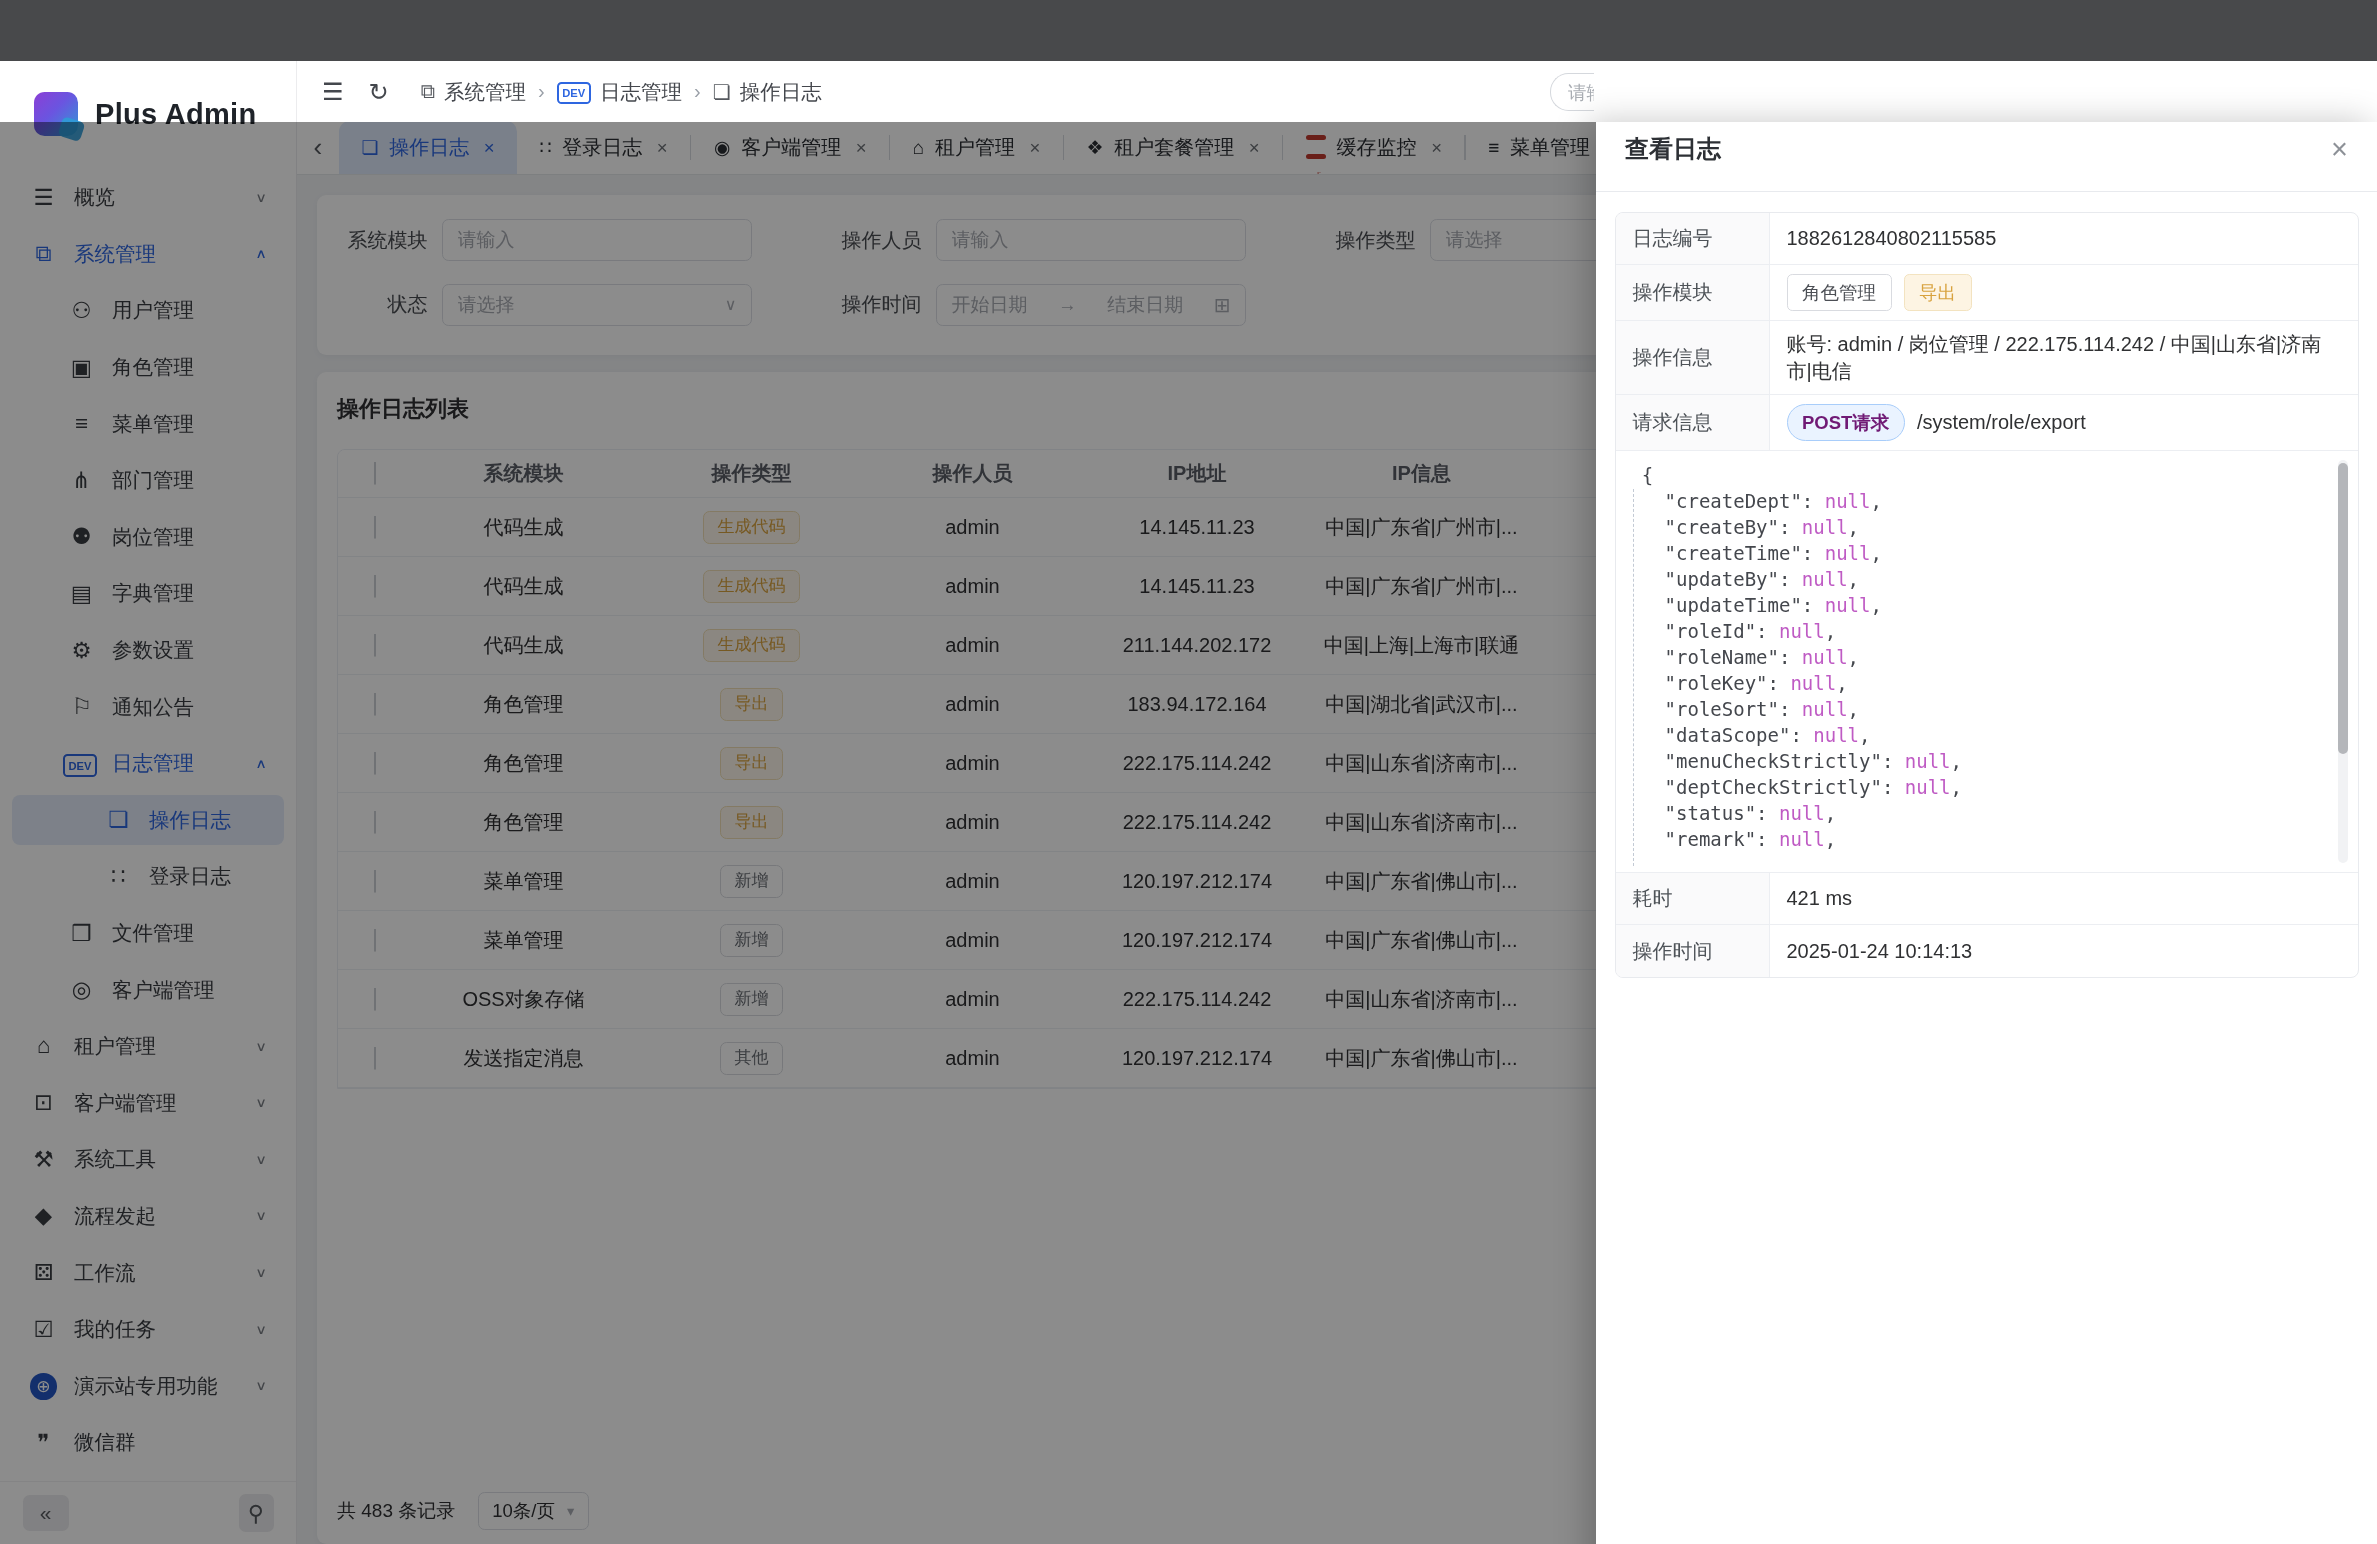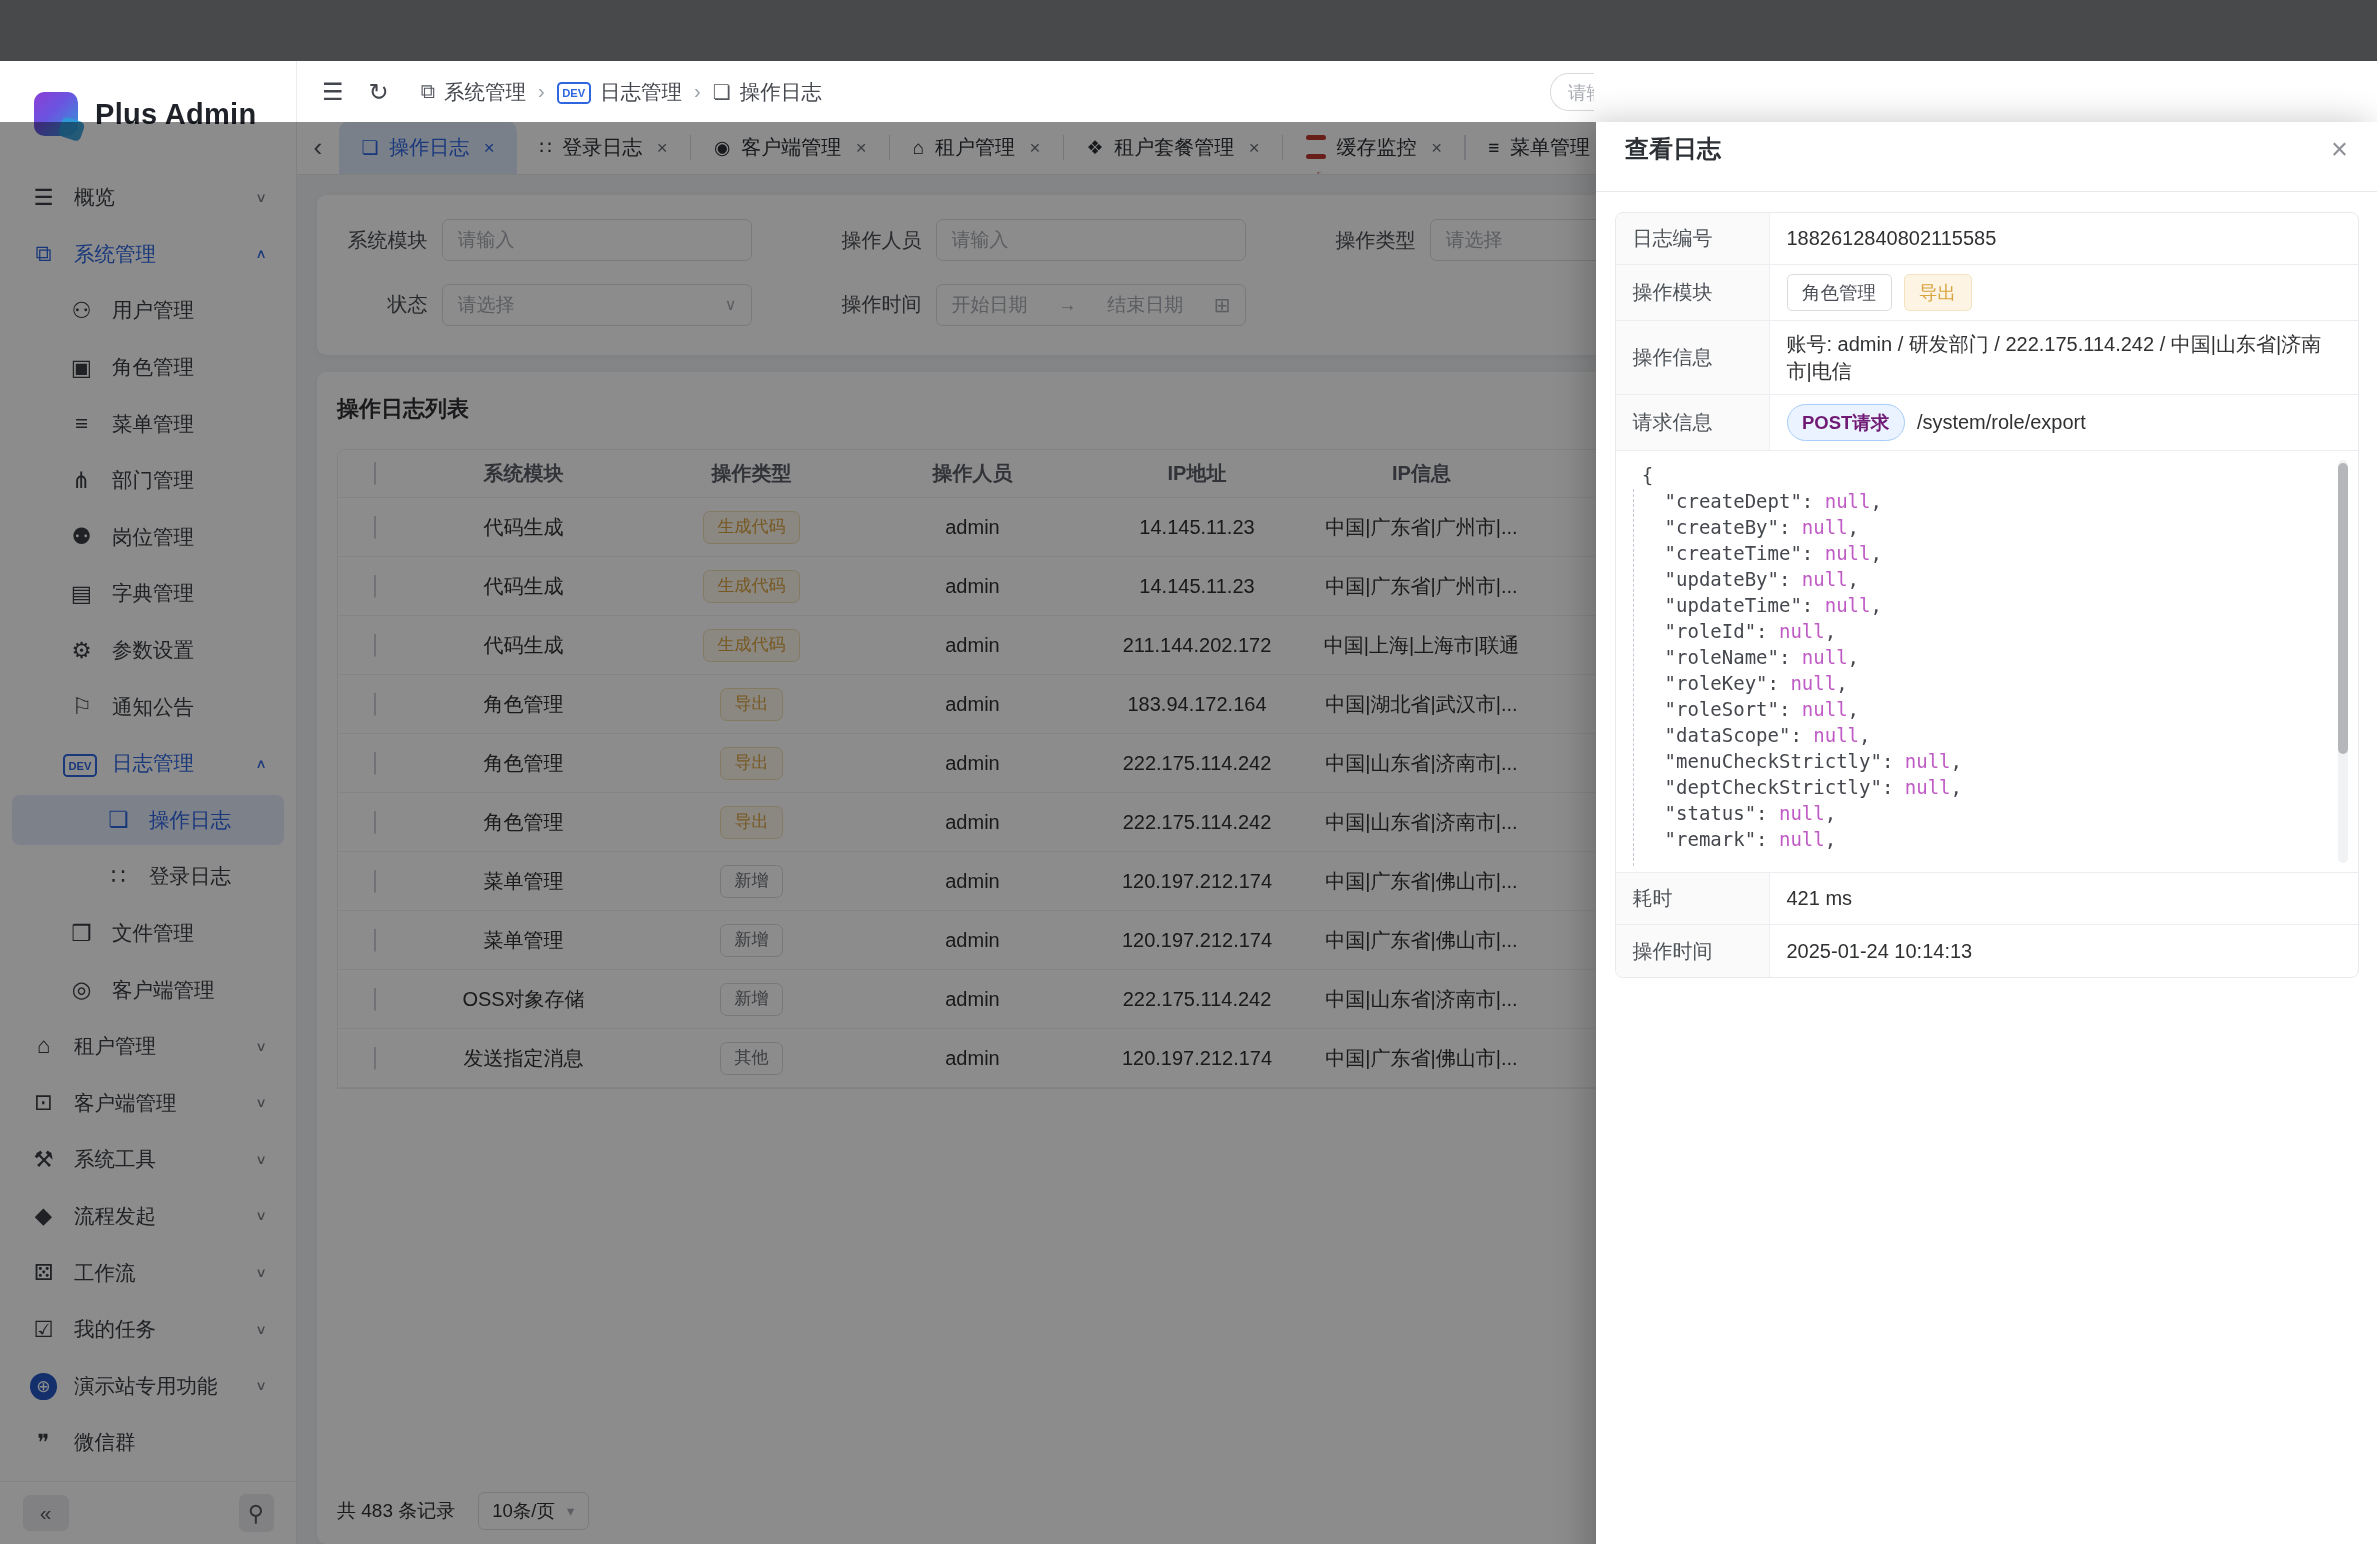--- a/index.html
+++ b/index.html
@@ -518,21 +518,21 @@
         <div class="drow">
           <div class="dlabel">操作模块</div>
           <div class="dvalue">
             <span class="tag">角色管理</span>
             <span class="tag warn">导出</span>
           </div>
         </div>
 
         <div class="drow">
           <div class="dlabel">操作信息</div>
-          <div class="dvalue">账号: admin / 研发部门 / 222.175.114.242 / 中国|山东省|济南市|电信</div>
+          <div class="dvalue">账号: admin / 岗位管理 / 222.175.114.242 / 中国|山东省|济南市|电信</div>
         </div>
 
         <div class="drow">
           <div class="dlabel">请求信息</div>
           <div class="dvalue">
             <span class="tag post">POST请求</span>
             <span>/system/role/export</span>
           </div>
         </div>
 

